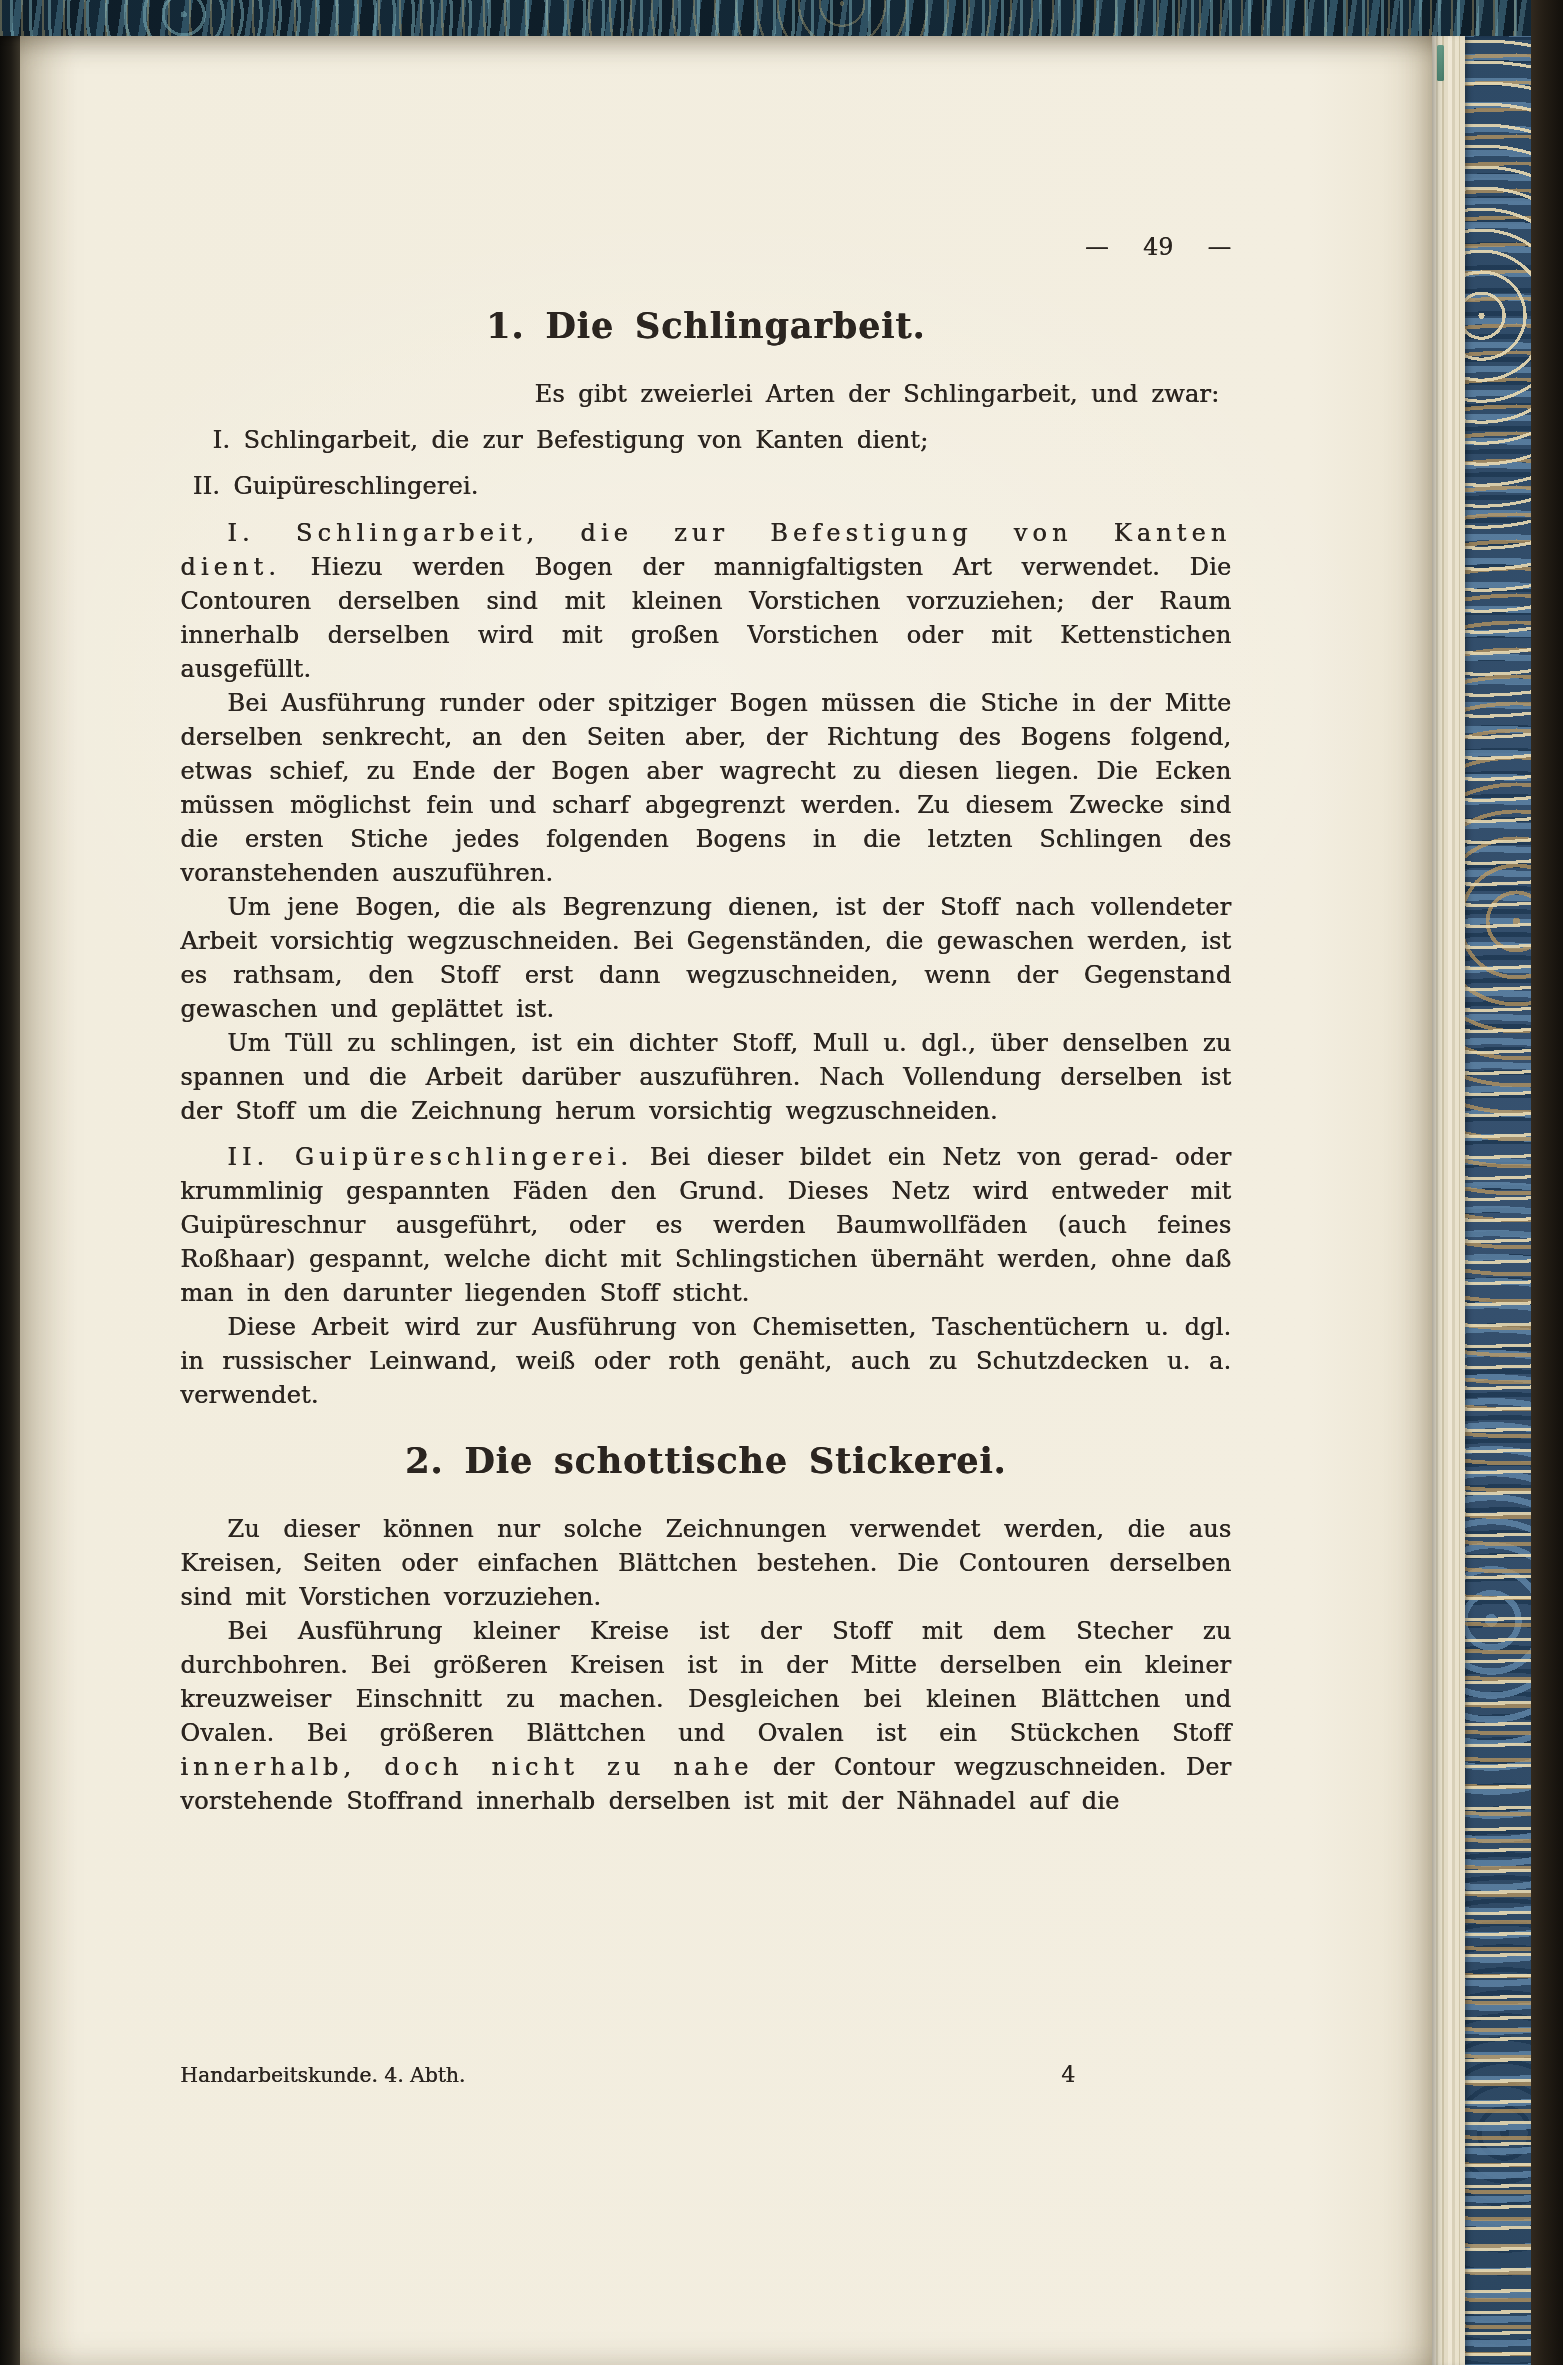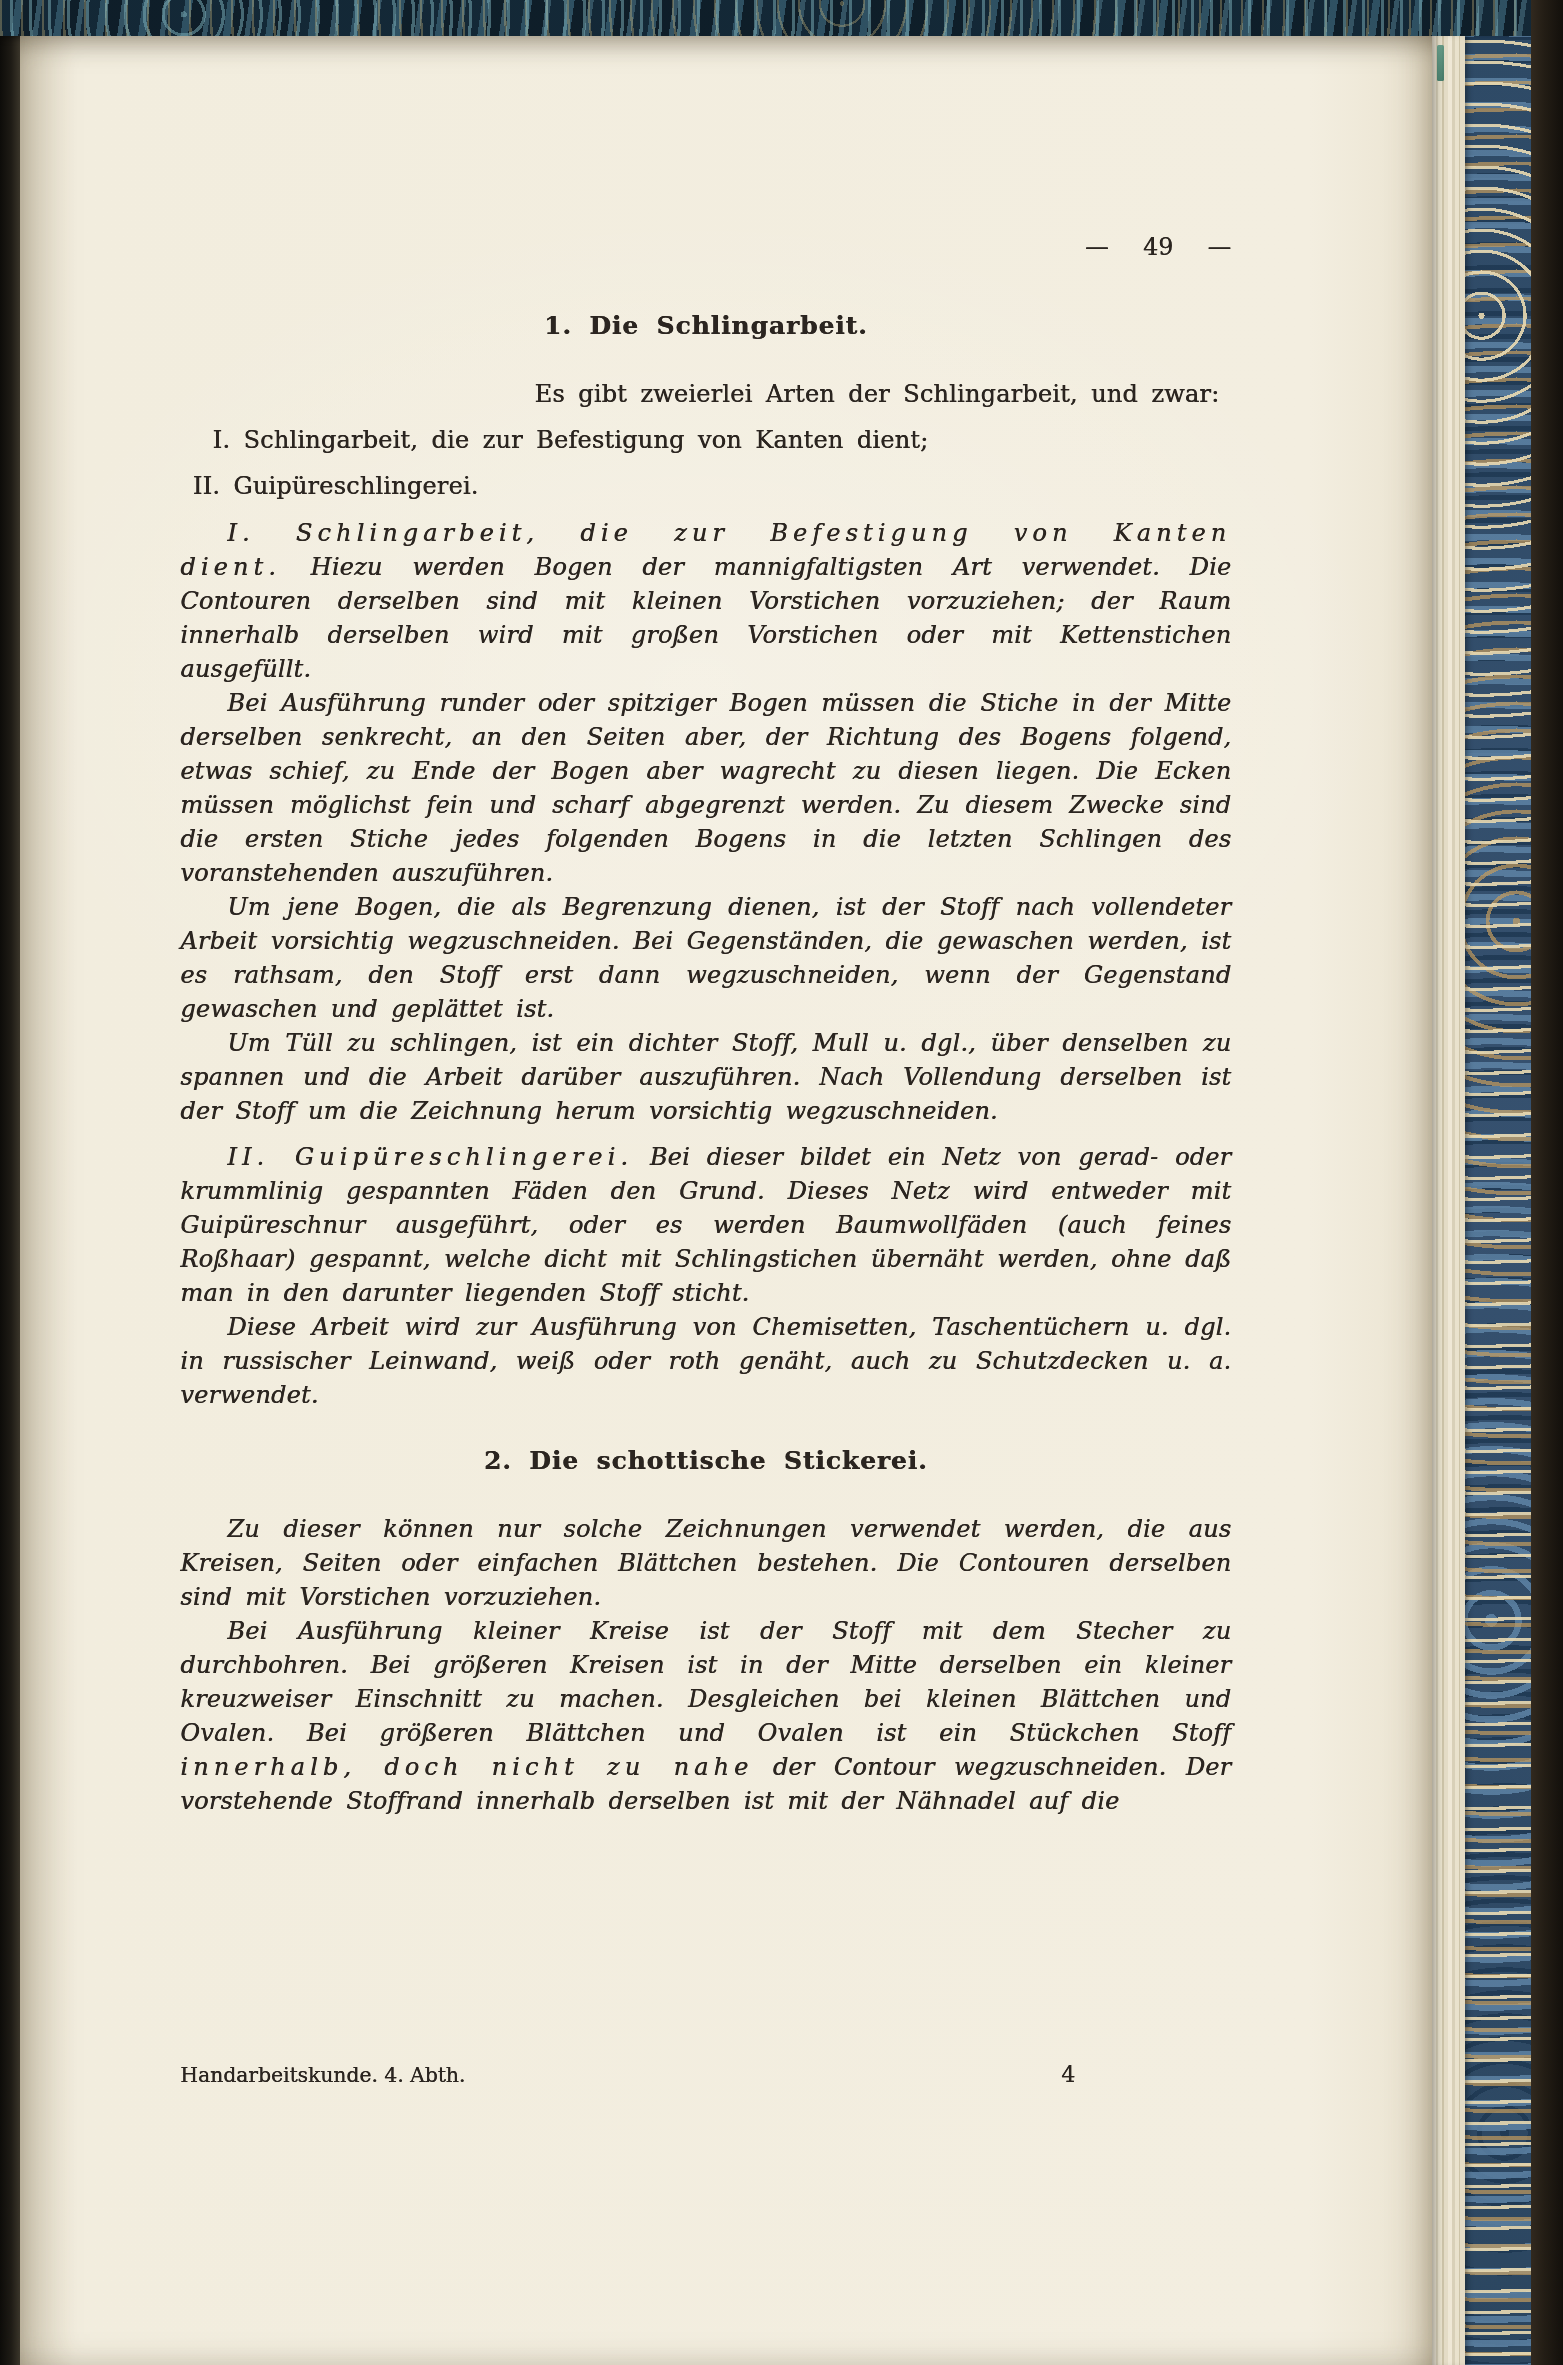--- a/index.html
+++ b/index.html
@@ -88,28 +88,28 @@
   }
   .pagenum {
     text-align: right;
     font-size: 23.5px;
     word-spacing: 26.6px;
     margin: 0 0 45px 0;
     text-indent: 0;
   }
   .heading {
     text-align: center;
-    font-size: 25px;
+    font-size: 35px;
     font-weight: bold;
     letter-spacing: 0.9px;
     word-spacing: 7.8px;
     margin: 0 0 34px 0;
   }
   .heading2 { margin-top: 32px; }
-  p.para { margin: 0; text-indent: 47px; font-style: italic; }
+  p.para { margin: 0; text-indent: 47px; }
   p.space-before { margin-top: 12.5px; }
   p.line  { margin: 12px; text-indent: 47px; text-align: right; }
   p.item  { margin: 12px; text-indent: 20.3px; text-align: left; }
   p.item2 { margin: 0; text-indent: 12.5px; text-align: left; }
   .gesperrt { letter-spacing: 5.1px; word-spacing: 9.4px; }
 
   .footer {
     position: absolute; left: 160px; top: 2026px; width: 1051px;
     display: flex; justify-content: space-between; align-items: baseline;
     color: #2b2520;

